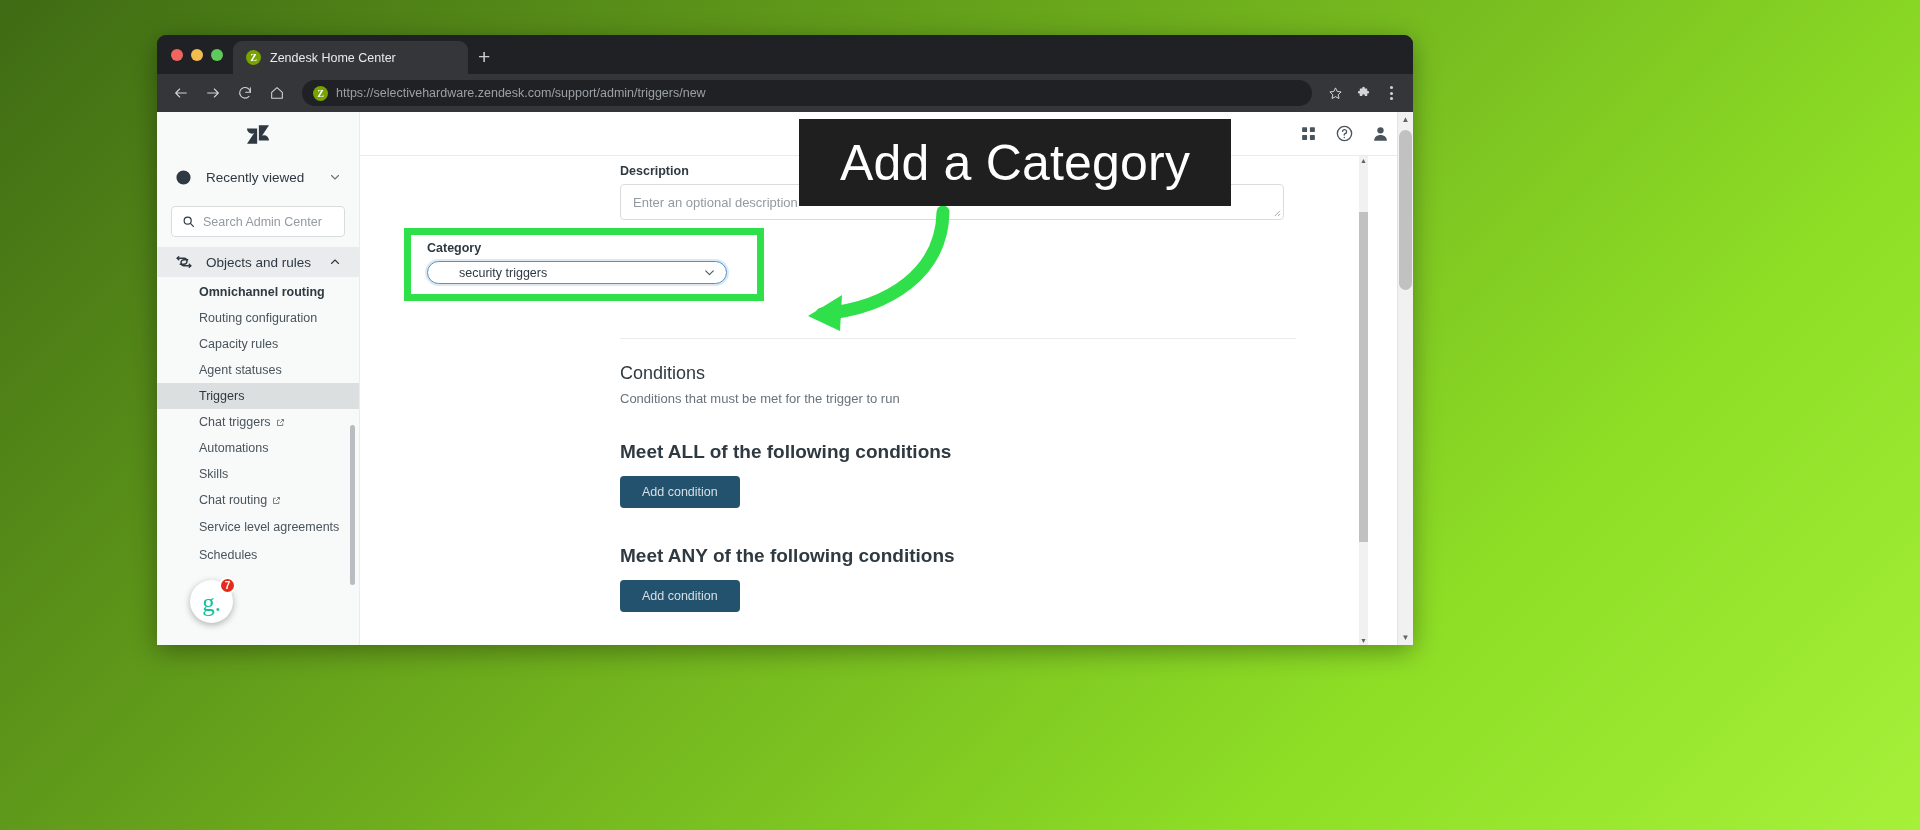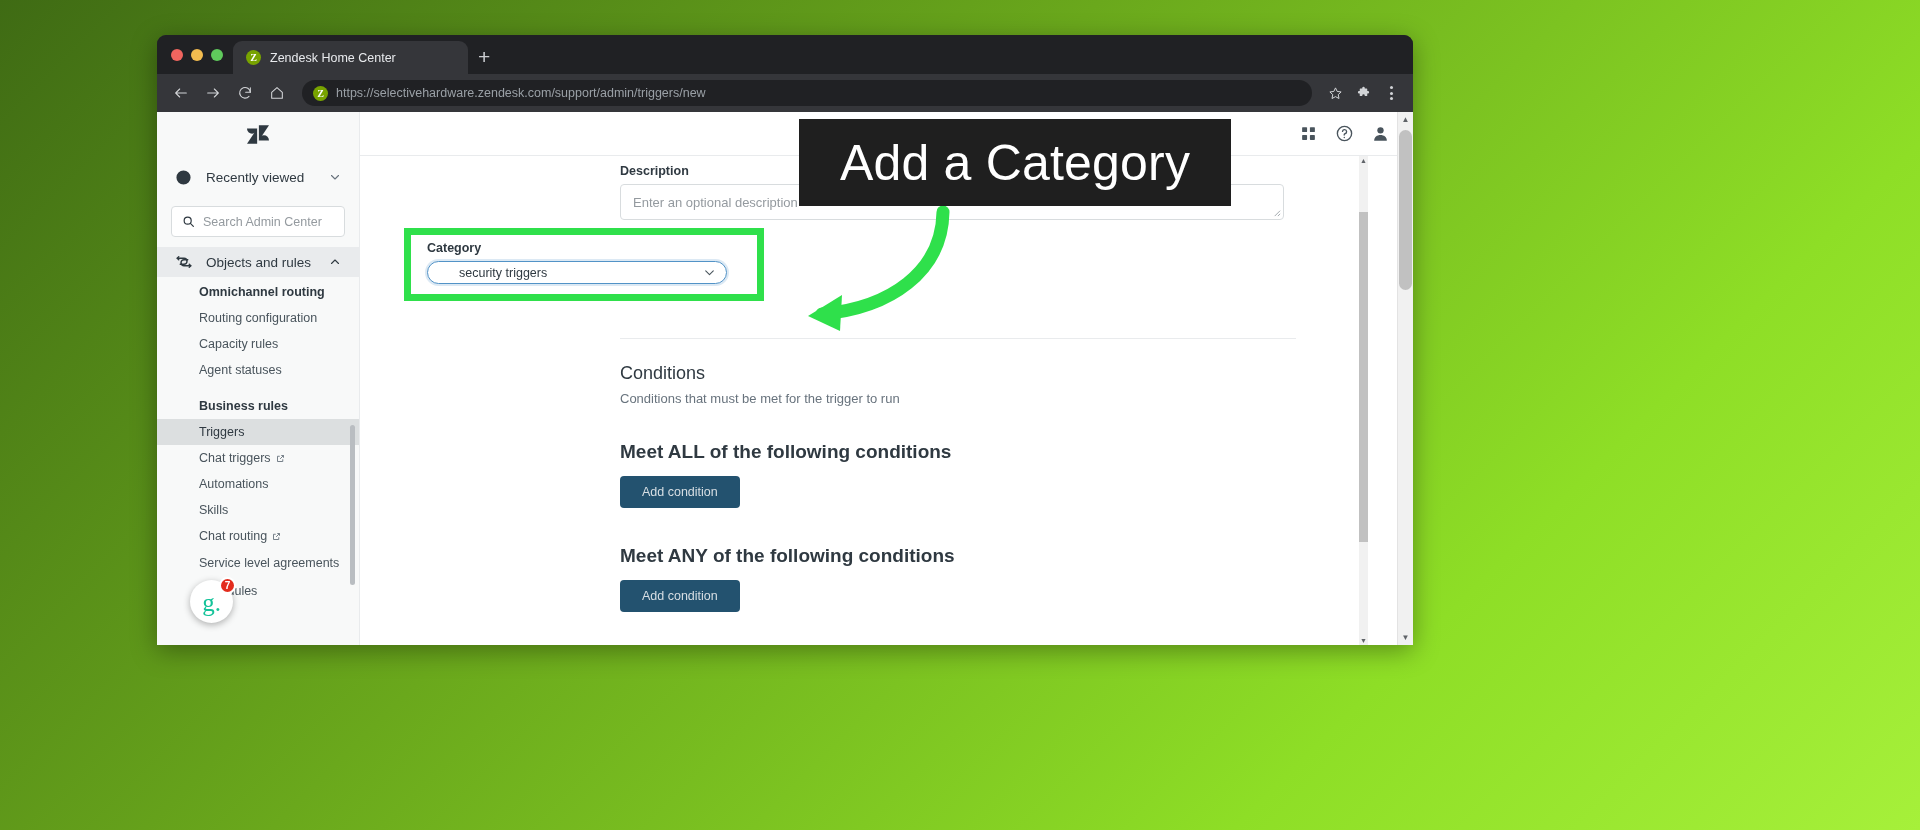--- a/index.html
+++ b/index.html
@@ -333,21 +333,20 @@
         <div class="side-link">
             <span>Routing configuration</span>
           </div>
         <div class="side-link">
             <span>Capacity rules</span>
           </div>
         <div class="side-link">
             <span>Agent statuses</span>
           </div>
 
-        <div class="side-group-title" style="padding-top:16px;">Business rules</div>
         <div class="side-link active">
             <span>Triggers</span>
           </div>
         <div class="side-link">
           <span>Chat triggers</span>
           <svg class="ext-ic" width="9" height="9" viewBox="0 0 24 24" fill="none" stroke="#68737d" stroke-width="2.4">
               <path d="M14 4h6v6M20 4l-9 9M18 14v6H4V6h6"></path>
             </svg>
         </div>
         <div class="side-link">

